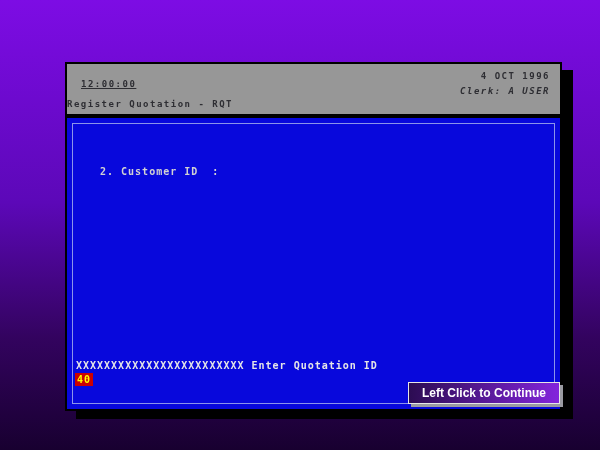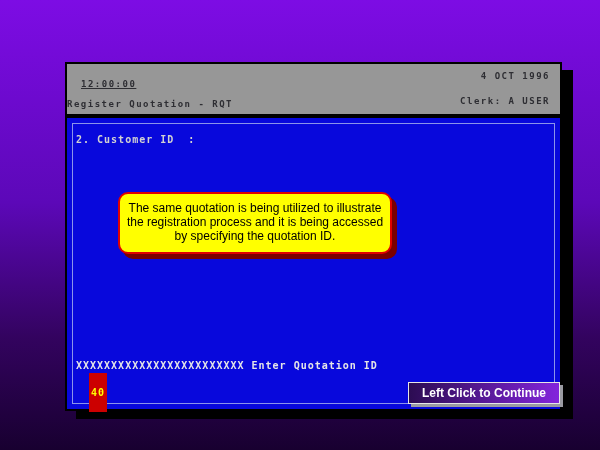--- a/index.html
+++ b/index.html
@@ -22,45 +22,45 @@
   }
   #term-header{
     position:relative;height:50px;background:#979797;border:2px solid #000;
     font-family:"DejaVu Sans Mono",monospace;font-weight:bold;font-size:9px;
     letter-spacing:1.5px;color:#2e2e33;
   }
   #term-header .hdr{position:absolute;white-space:pre;}
   #hdr-time{left:14px;top:15px;text-decoration:underline;}
   #hdr-store{left:0;right:0;top:7px;text-align:center;}
   #hdr-date{right:10px;top:7px;}
-  #hdr-clerk{right:10px;top:32px;}
+  #hdr-clerk{right:10px;top:22px;font-style:italic;}
   #hdr-screen{left:0;right:0;top:35px;text-align:left;}
   #blue-screen{
     position:relative;height:291px;background:#0808dc;
     border:2px solid #000;border-top-width:2px;
     font-family:"DejaVu Sans Mono",monospace;font-weight:bold;font-size:10px;
     letter-spacing:1px;color:#d2d2d2;
   }
   #inner-frame{position:absolute;left:5px;top:5px;right:5px;bottom:5px;border:1px solid #8c94ea;pointer-events:none;}
   .field-line{position:absolute;left:9px;white-space:pre;}
   #field-1{top:20px;}
-  #field-2{top:16px;}
+  #field-2{top:48px;margin-left:24px;}
   .hl{color:#d40000;}
   
   #callout{
     position:absolute;left:51px;top:74px;width:260px;
     background:#ffff00;border:2px solid #e00000;border-radius:10px;
     box-shadow:5px 5px 0 #7a0000;padding:7px 5px 9px 5px;
     color:#000;font-family:"Liberation Sans",sans-serif;font-weight:normal;
     font-size:12px;letter-spacing:0;line-height:14px;text-align:center;
   }
   #prompt-line{position:absolute;left:9px;top:242px;white-space:pre;color:#e6e6e6;}
   #input-value{
-    position:absolute;left:22px;top:255px;background:#cc0000;color:#ffff00;
-    padding:14px 2px;white-space:pre;
+    position:absolute;left:8px;top:255px;background:#cc0000;color:#ffff00;
+    padding:1px 2px;white-space:pre;
   }
   #continue-btn{
     position:absolute;left:341px;top:264px;width:150px;height:20px;
     background:linear-gradient(90deg,#2c0c52 0%,#8324dc 100%);
     border:1px solid #e6e6e6;box-shadow:3px 3px 0 #9a9aa2;
     color:#fff;font-family:"Liberation Sans",sans-serif;font-weight:bold;font-size:12px;
     display:flex;align-items:center;justify-content:center;letter-spacing:0;cursor:pointer;
   }
   
   #footer{
@@ -89,23 +89,20 @@
       <span class="hdr" id="hdr-date">4 OCT 1996</span>
       <span class="hdr" id="hdr-clerk">Clerk: A USER</span>
       <span class="hdr" id="hdr-screen">Register Quotation - RQT</span>
     </div>
 
     <div id="blue-screen">
       <div id="inner-frame"></div>
 
       <div class="field-line" id="field-2"><span>2. </span><span>Customer ID  :</span></div>
 
-      <div id="callout">
-        <span>The same quotation is being utilized to illustrate the registration process and it is being accessed by specifying the quotation ID.</span>
-      </div>
 
       <div id="prompt-line">XXXXXXXXXXXXXXXXXXXXXXXX Enter Quotation ID</div>
       <div id="input-value">40</div>
 
       <div id="continue-btn">
         <span>Left Click to Continue</span>
       </div>
     </div>
 
   </div>

